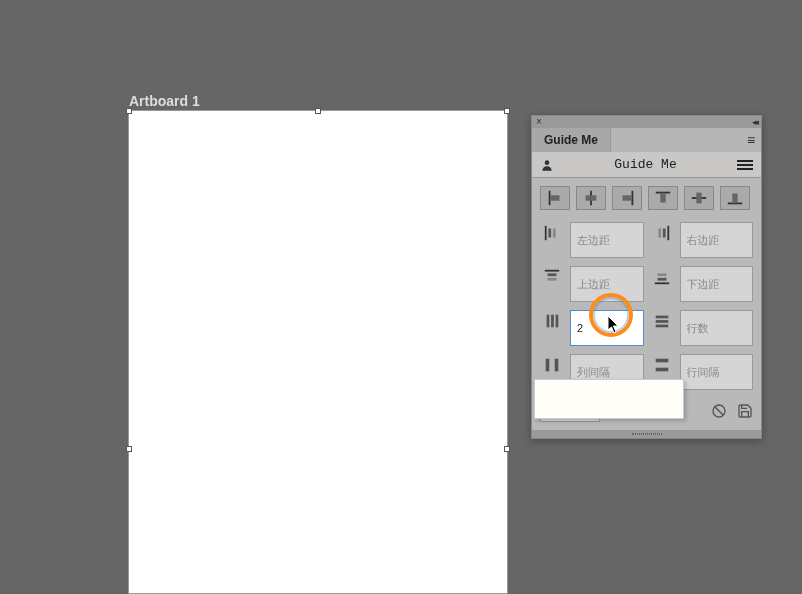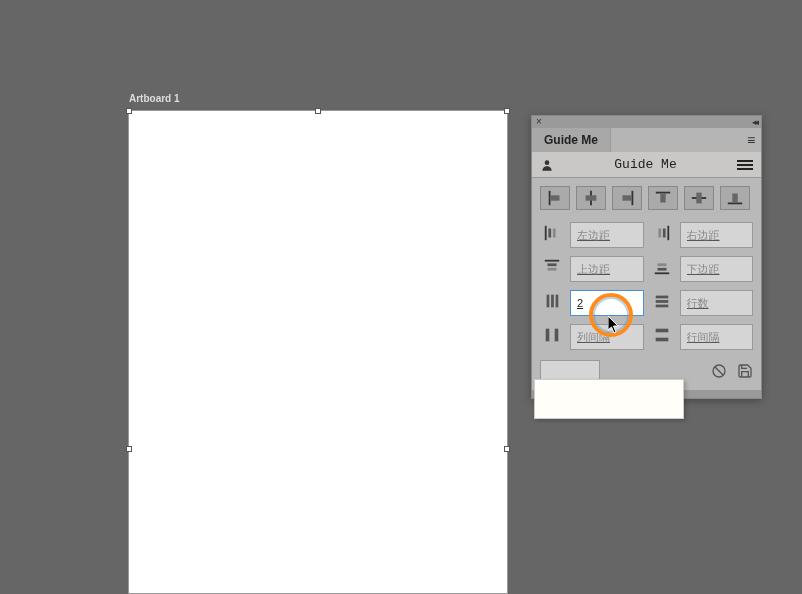--- a/index.html
+++ b/index.html
@@ -10,21 +10,21 @@
   overflow: hidden;
   position: relative;
   font-family: Arial, sans-serif;
   font-size: 11px;
 }
 .artboard-label {
   position: absolute;
   left: 129px;
   top: 93px;
   color: #ddd;
-  font-size: 10px;
+  font-size: 14px;
   font-weight: bold;
 }
 .artboard {
   position: absolute;
   left: 128px;
   top: 110px;
   width: 380px;
   height: 484px;
   background: #fff;
   border: 1px solid #999;
@@ -158,28 +158,27 @@
 }
 .margin-icon {
   width: 24px;
   height: 22px;
   display: flex;
   align-items: center;
   justify-content: center;
 }
 .margin-icon svg { width: 20px; height: 18px; }
 .margin-input {
-  height: 26px;
+  height: 36px;
   background: #d5d5d5;
   border: 1px solid #999;
   padding: 0 6px;
   font-size: 11px;
   color: #555;
   width: 100%;
-  text-decoration: underline;
 }
 .margin-input.active {
   background: #fff;
   border: 1px solid #4a90d9;
   color: #222;
 }
 .margin-input::placeholder { color: #888; }
 .action-row {
   display: flex;
   align-items: center;

